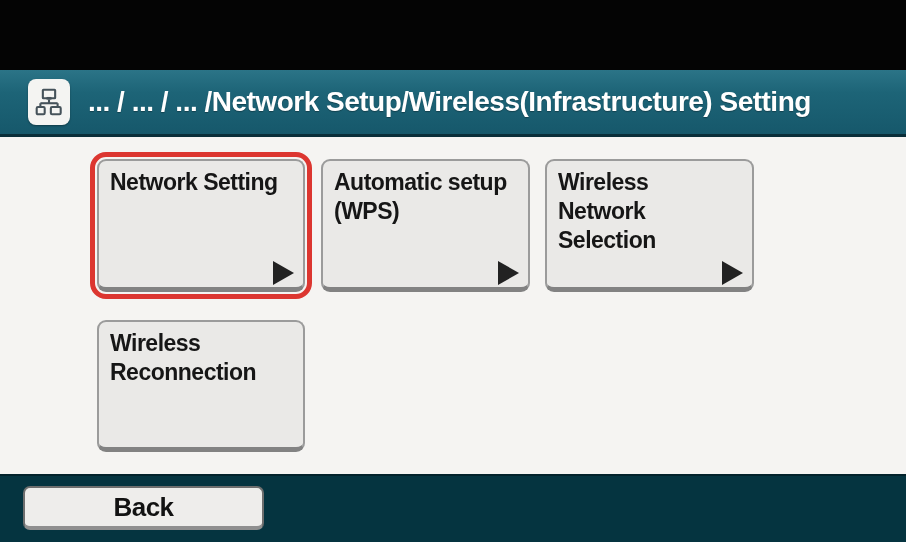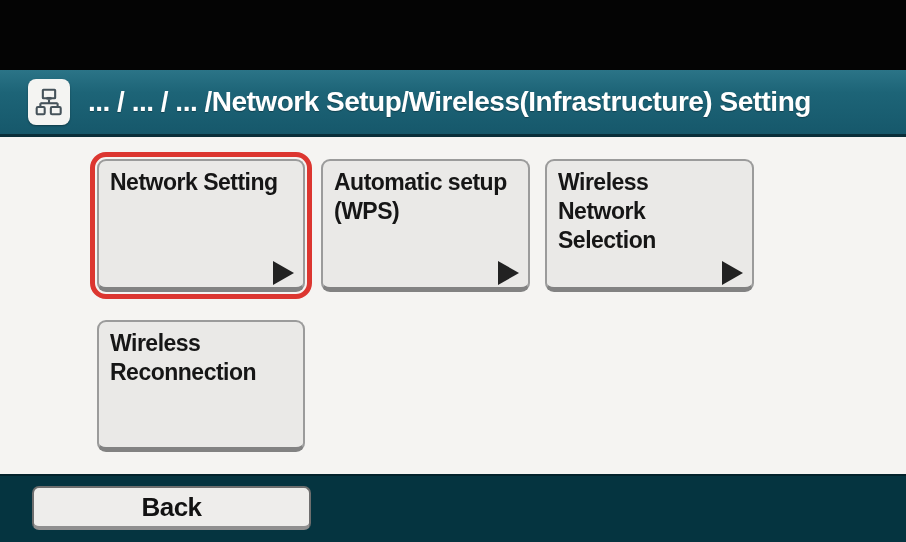--- a/index.html
+++ b/index.html
@@ -63,21 +63,21 @@
     position:absolute;right:9px;bottom:2px;width:0;height:0;
     border-top:12px solid transparent;border-bottom:12px solid transparent;
     border-left:21px solid #222222;
   }
   
   .footer{
     position:absolute;left:0;top:474px;width:906px;height:68px;
     background:#053440;border-top:2px solid #02222b;box-sizing:border-box;
   }
   .back-btn{
-    position:absolute;left:32px;top:10px;width:279px;height:44px;
+    position:absolute;left:23px;top:10px;width:241px;height:44px;
     box-sizing:border-box;background:#eeedeb;
     border:2px solid #6e6e6e;border-bottom:4px solid #8f8f8f;border-radius:7px;
     font-family:"Liberation Sans","DejaVu Sans",sans-serif;
     font-size:26px;font-weight:bold;color:#121212;letter-spacing:-0.5px;
     display:flex;align-items:center;justify-content:center;cursor:pointer;
     padding:0;
   }
 </style>
 </head>
 <body>

